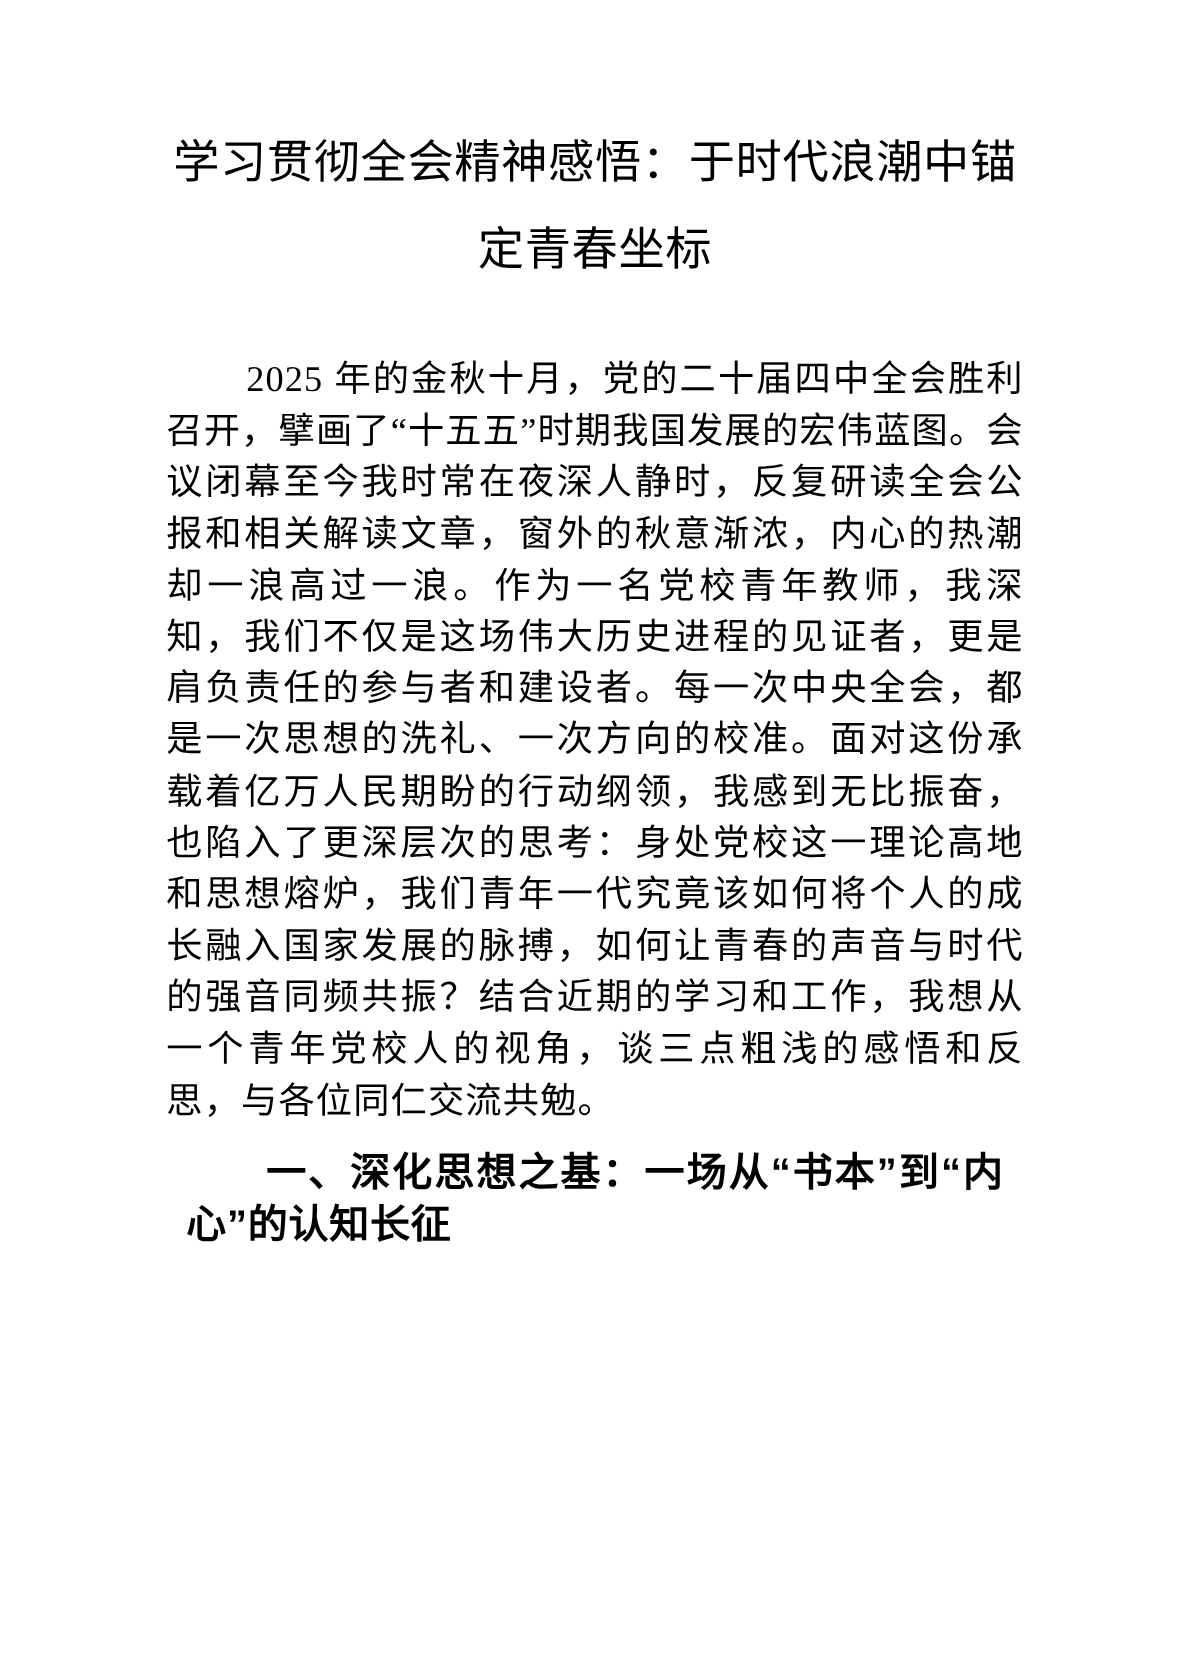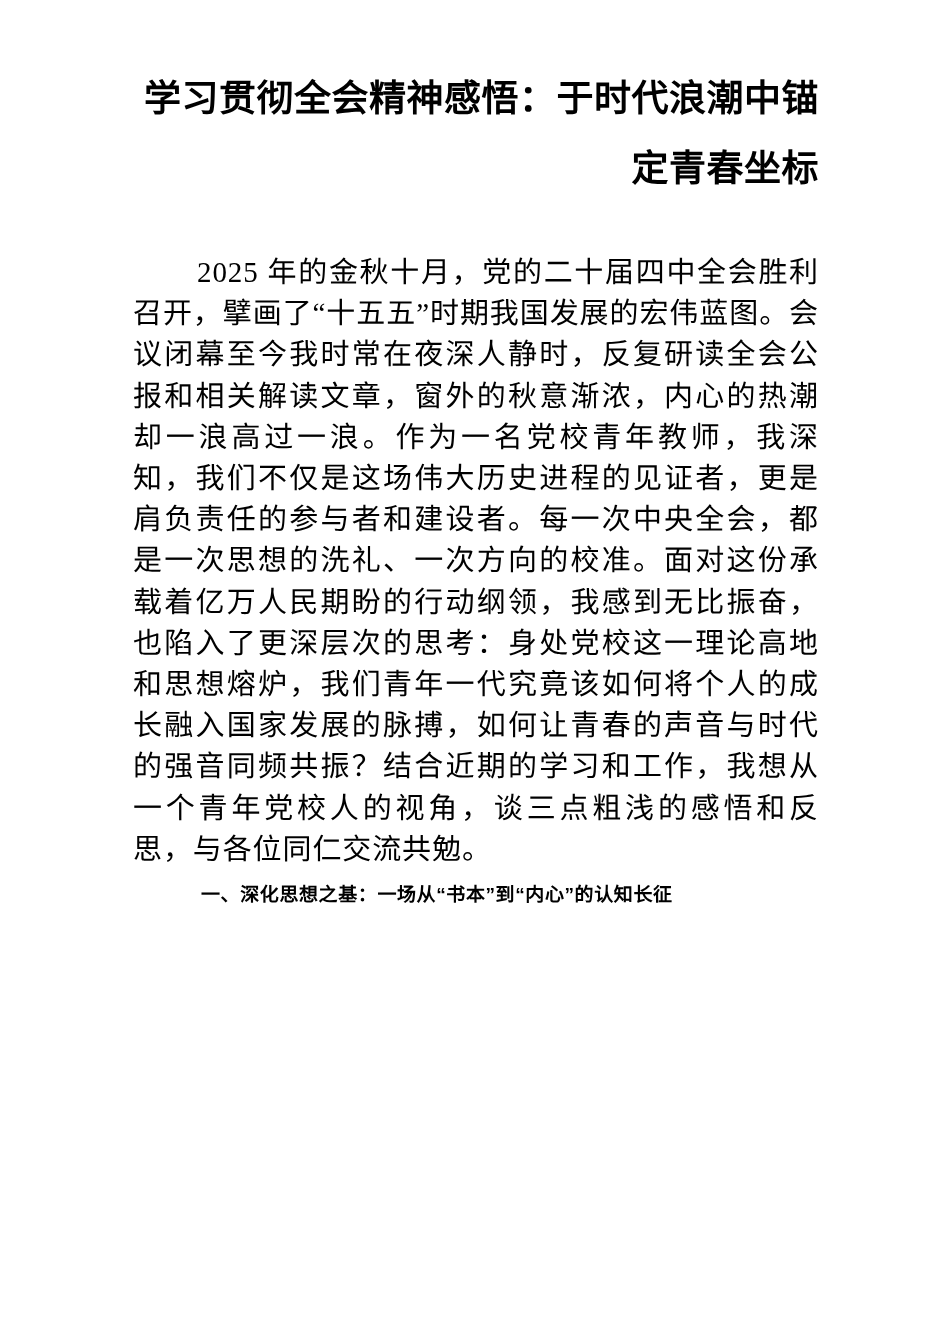--- a/index.html
+++ b/index.html
@@ -28,27 +28,27 @@
   .content {
     position: absolute;
     left: 133px;
     top: 0;
     width: 686px;
   }
 
   
   .doc-title {
     font-family: "Liberation Serif", "DejaVu Serif", serif;
-    font-weight: bold;
+    font-weight: normal;
     font-size: 37px;
     line-height: 70px;
-    text-align: right;
+    text-align: center;
     letter-spacing: 0.5px;
     margin: 0;
-    padding-top: 64px;
+    padding-top: 96px;
     word-break: break-all;
   }
 
   
   .para {
     font-family: "Liberation Serif", "DejaVu Serif", serif;
     font-size: 29px;
     line-height: 41.2px;
     text-align: justify;
     text-align-last: left;
@@ -64,27 +64,27 @@
   }
 
   .gap-before-body {
     margin-top: 48px;
   }
 
   
   .section-heading {
     font-family: "Liberation Sans", "DejaVu Sans", sans-serif;
     font-weight: bold;
-    font-size: 19px;
+    font-size: 32px;
     line-height: 41.2px;
     letter-spacing: 0.6px;
     text-indent: 64px;
     text-align: justify;
     text-align-last: left;
-    margin: 4px;
+    margin: 16px;
     word-break: break-all;
   }
 </style>
 </head>
 <body>
 
 <div class="page">
 
   <div class="content">
 

